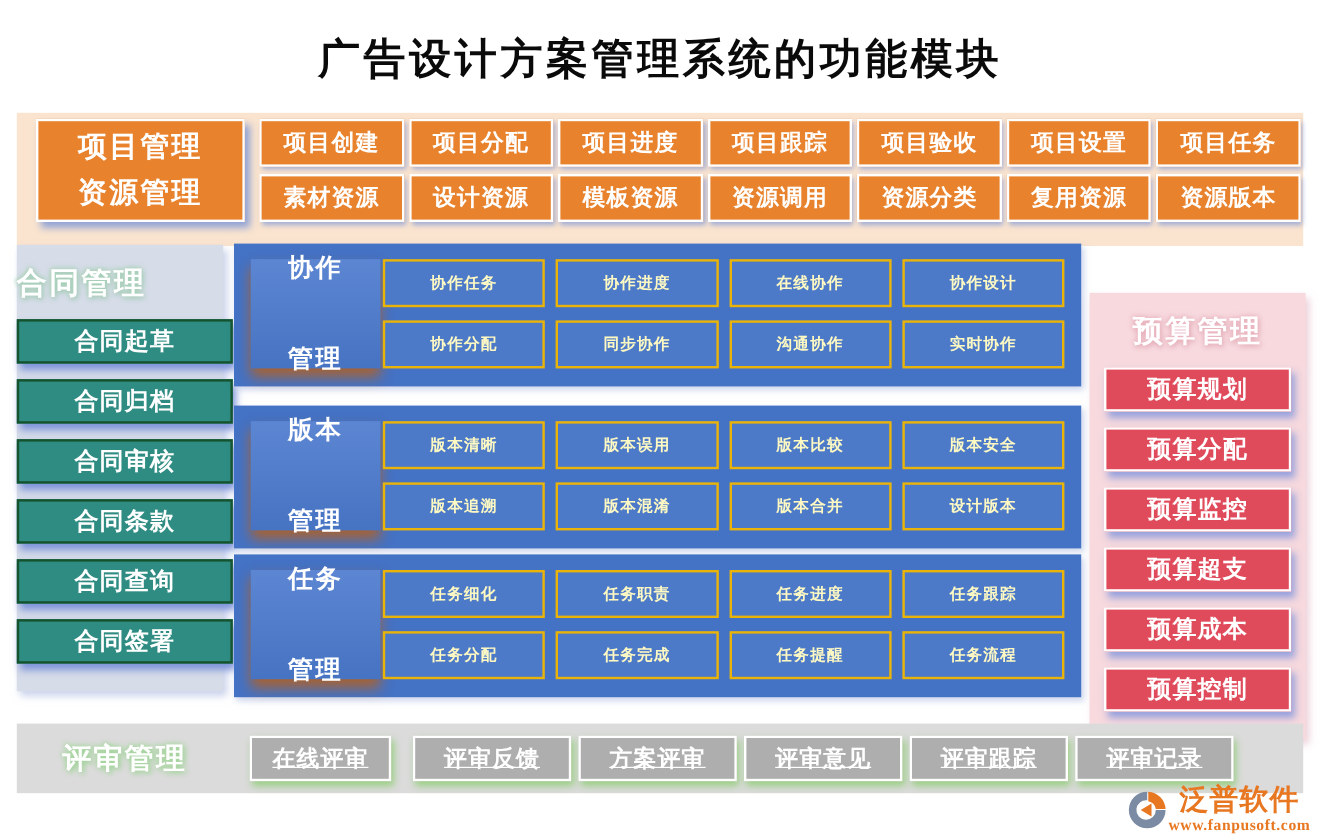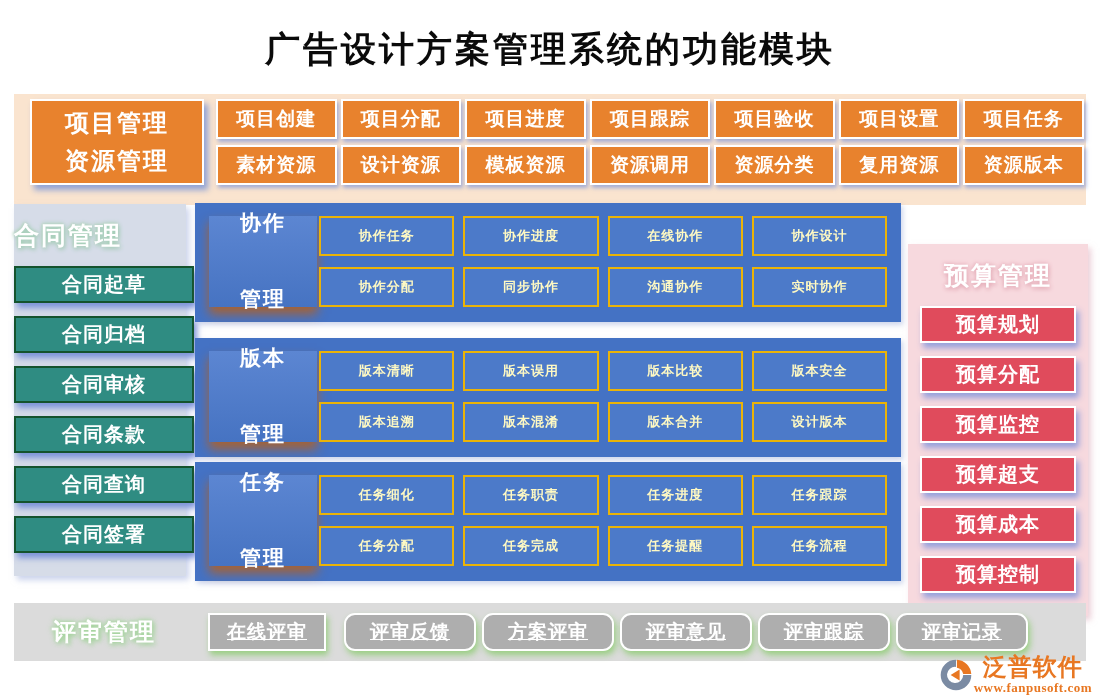--- a/index.html
+++ b/index.html
@@ -58,21 +58,21 @@
 
   
   .review-strip { position:absolute; left:14px; top:603px; width:1072px; height:58px; background:#DBDBDB;
                   display:flex; align-items:center; }
   .review-title { margin-left:38px; width:156px; font-size:24px; color:#fff; letter-spacing:2px;
                   text-shadow:0 0 6px #a4d49c, 2px 2px 4px #a4d49c, -1px -1px 3px #c4dcc0; }
   .btn-gray { height:38px; background:#AEAEAE; border:2px solid #fff; color:#fff; font-size:19px;
               display:flex; align-items:center; justify-content:center; letter-spacing:1px;
               box-shadow:2px 4px 6px rgba(150,205,125,.95);text-decoration:underline; }
   .rb-first { width:118px; margin-right:18px; }
-  .rb-rest { width:132px; margin-right:6px;border-radius:11px; }
+  .rb-rest { width:132px; margin-right:6px; }
 
   
   .footer-logo { position:absolute; right:8px; bottom:4px; display:flex; align-items:flex-start; }
   .logo-icon { width:36px; height:36px; margin-top:2px; }
   .brand-col { display:flex; flex-direction:column; align-items:center; }
   .brand-name { font-size:24px; color:#E87722; letter-spacing:1px; line-height:1.0; }
   .brand-site { font-size:13px; color:#E87722; letter-spacing:.5px; margin-top:1px; }
 </style>
 </head>
 <body>

